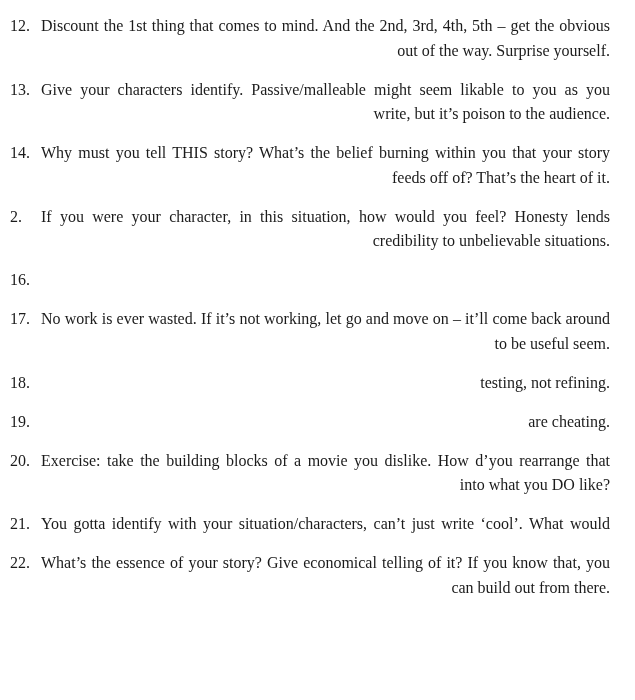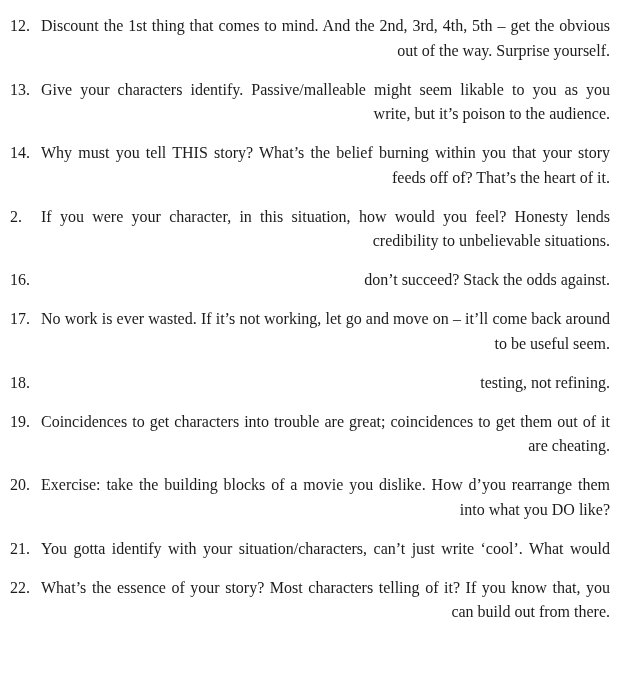--- a/index.html
+++ b/index.html
@@ -71,21 +71,20 @@
     <div class="num">2.</div>
     <div class="txt">
       <div class="line first">If you were your character, in this situation, how would you feel? Honesty lends</div>
       <div class="line">credibility to unbelievable situations.</div>
     </div>
   </div>
 
   <div class="item">
     <div class="num">16.</div>
     <div class="txt">
-      <div class="line">don’t succeed? Stack the odds against.</div>
     </div>
   </div>
 
   <div class="item">
     <div class="num">17.</div>
     <div class="txt">
       <div class="line first">No work is ever wasted. If it’s not working, let go and move on – it’ll come back around</div>
       <div class="line">to be useful seem.</div>
     </div>
   </div>
@@ -93,41 +92,40 @@
   <div class="item">
     <div class="num">18.</div>
     <div class="txt">
       <div class="line">testing, not refining.</div>
     </div>
   </div>
 
   <div class="item">
     <div class="num">19.</div>
     <div class="txt">
-      <div class="line first">Coincidences to get characters into trouble are great; coincidences to get them out of it</div>
       <div class="line">are cheating.</div>
     </div>
   </div>
 
   <div class="item">
     <div class="num">20.</div>
     <div class="txt">
-      <div class="line first">Exercise: take the building blocks of a movie you dislike. How d’you rearrange them</div>
+      <div class="line first">Exercise: take the building blocks of a movie you dislike. How d’you rearrange that</div>
       <div class="line">into what you DO like?</div>
     </div>
   </div>
 
   <div class="item">
     <div class="num">21.</div>
     <div class="txt">
       <div class="line first">You gotta identify with your situation/characters, can’t just write ‘cool’. What would</div>
     </div>
   </div>
 
   <div class="item">
     <div class="num">22.</div>
     <div class="txt">
-      <div class="line first">What’s the essence of your story? Most characters telling of it? If you know that, you</div>
+      <div class="line first">What’s the essence of your story? Give economical telling of it? If you know that, you</div>
       <div class="line">can build out from there.</div>
     </div>
   </div>
 
 </div>
 
 </body></html>

